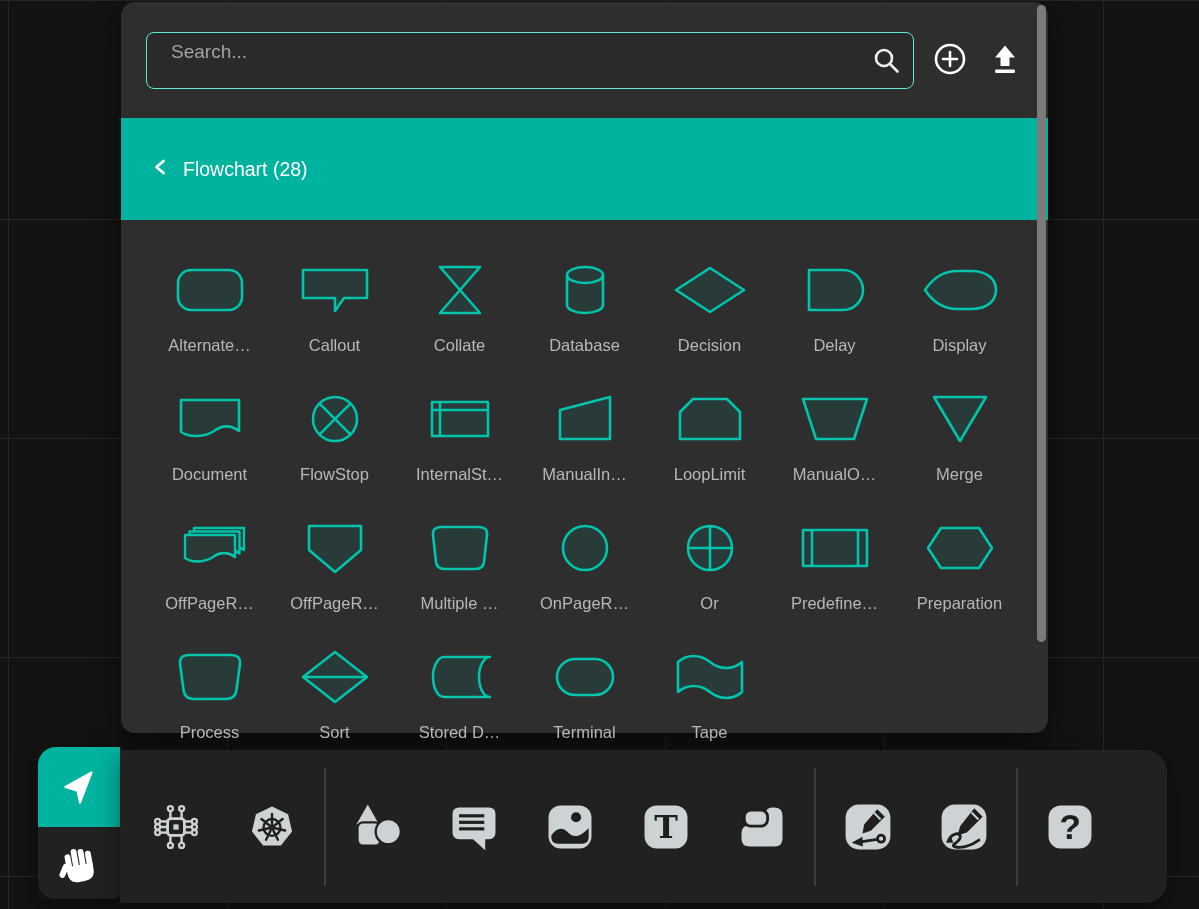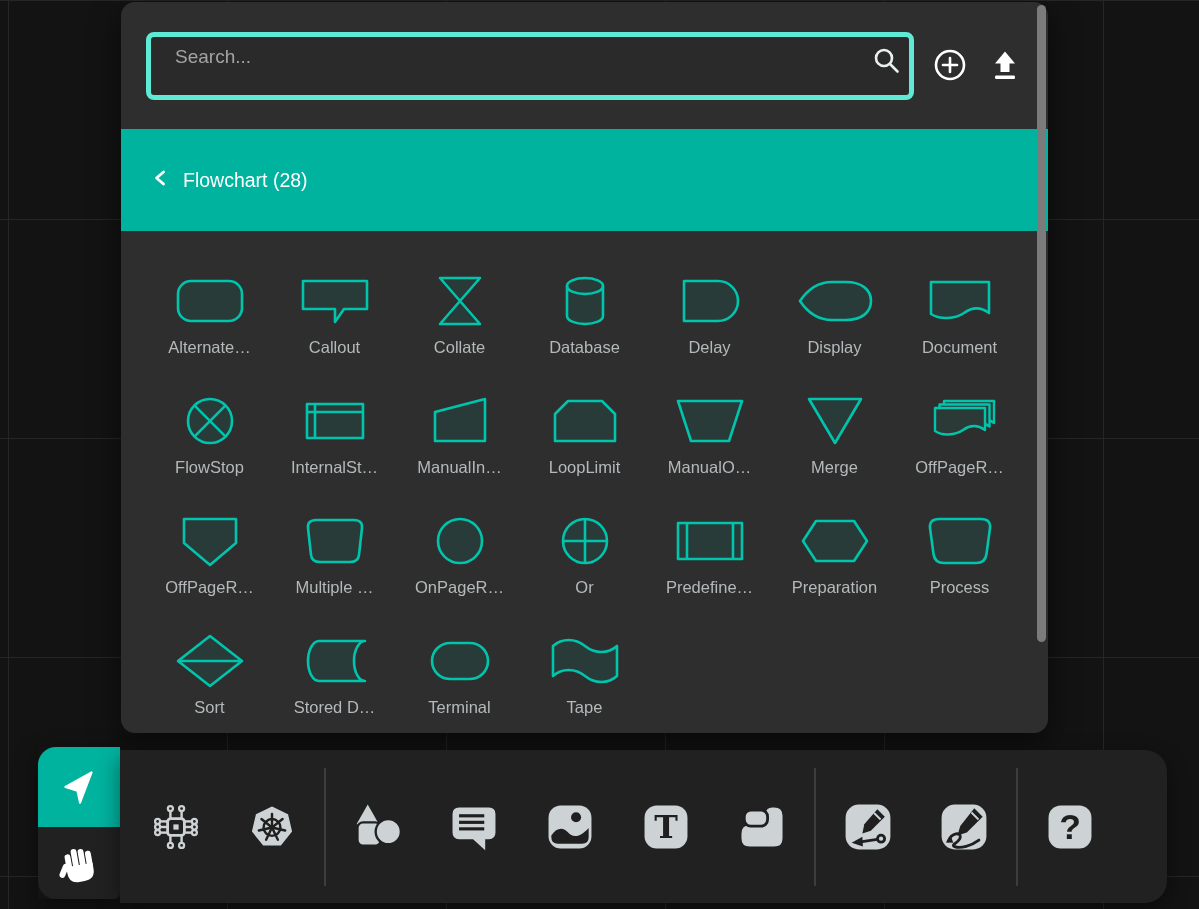--- a/index.html
+++ b/index.html
@@ -13,36 +13,36 @@
     background-position:8px 0px;
   }
   
   .panel{
     position:absolute;left:121px;top:2px;width:927px;height:731px;
     background:#2e2e2e;border-radius:14px;box-shadow:0 10px 30px rgba(0,0,0,.55);
   }
   .search-row{display:flex;align-items:center;padding:30px 24px 0 25px;}
   .search-wrap{position:relative;flex:1;}
   .search-input{
-    width:100%;box-sizing:border-box;height:68px;background:#2a2a2a;
-    border:5px solid #5eead4;border-radius:8px;color:#ddd;font-size:19px;
+    width:100%;box-sizing:border-box;height:57px;background:#2a2a2a;
+    border:1px solid #5eead4;border-radius:8px;color:#ddd;font-size:19px;
     padding:0 58px 18px 24px;outline:none;
   }
   .search-input::placeholder{color:#a3a3a3;}
   .search-icon{position:absolute;right:13px;top:13px;width:30px;height:30px;}
   .icon-btn{background:none;border:none;padding:0;margin-left:17px;cursor:pointer;
     height:38px;width:38px;display:flex;align-items:center;justify-content:center;}
   .cat-header{
     margin-top:29px;height:66px;background:var(--accent,#00B39F);
     display:flex;align-items:center;gap:13px;padding:18px 31px;color:#fff;
     font-size:19.5px;cursor:pointer;
   }
   .shape-grid{display:grid;grid-template-columns:repeat(7,1fr);padding:38px 26px 0;row-gap:32px;}
   .shape-item{background:none;border:none;display:flex;flex-direction:column;
-    align-items:center;gap:5px;cursor:pointer;padding:0;}
+    align-items:center;gap:14px;cursor:pointer;padding:0;}
   .shape-icon svg{width:100px;height:64px;display:block;}
   .shape-svg .sh{fill:rgba(0,196,172,.09);stroke:var(--shape-stroke,#00C4AC);stroke-width:2.6;stroke-linejoin:round;}
   .shape-svg .ln{fill:none;stroke:var(--shape-stroke,#00C4AC);stroke-width:2.6;}
   .shape-svg .doc{fill:#2c3a37;stroke:var(--shape-stroke,#00C4AC);stroke-width:2.4;stroke-linejoin:round;}
   .shape-label{color:#b4b9bb;font-size:16.5px;white-space:nowrap;}
   .scroll-thumb{position:absolute;top:3px;right:2px;width:9px;height:637px;
     background:#7b7b7b;border-radius:5px;cursor:pointer;}
   
   .dock{position:absolute;left:38px;top:747px;display:flex;align-items:flex-start;}
   .dock-col{display:flex;flex-direction:column;width:82px;box-shadow:0 8px 22px rgba(0,0,0,.45);}
@@ -135,20 +135,28 @@
             <svg class="shape-svg" viewBox="0 0 100 64">
               <path class="sh" d="M32,17 C32,12.6 40,9 50,9 C60,9 68,12.6 68,17 V47 C68,51.4 60,55 50,55 C40,55 32,51.4 32,47 Z"></path>
               <path class="ln" d="M32,17 C32,21.4 40,25 50,25 C60,25 68,21.4 68,17"></path>
             </svg>
           </span>
           <span class="shape-label">Database</span>
         </button>
         <button class="shape-item">
           <span class="shape-icon">
             <svg class="shape-svg" viewBox="0 0 100 64">
+              <path class="sh" d="M50,10 L84,32 L50,54 L16,32 Z"></path>
+            </svg>
+          </span>
+          <span class="shape-label">Decision</span>
+        </button>
+        <button class="shape-item">
+          <span class="shape-icon">
+            <svg class="shape-svg" viewBox="0 0 100 64">
               <path class="sh" d="M24,12 H58 A20,20 0 0 1 58,52 H24 Z"></path>
             </svg>
           </span>
           <span class="shape-label">Delay</span>
         </button>
         <button class="shape-item">
           <span class="shape-icon">
             <svg class="shape-svg" viewBox="0 0 100 64">
               <path class="sh" d="M15,32 C23,20 33,13 47,13 L61,13 C77,13 86,21 86,32 C86,43 77,51 61,51 L47,51 C33,51 23,44 15,32 Z"></path>
             </svg>

